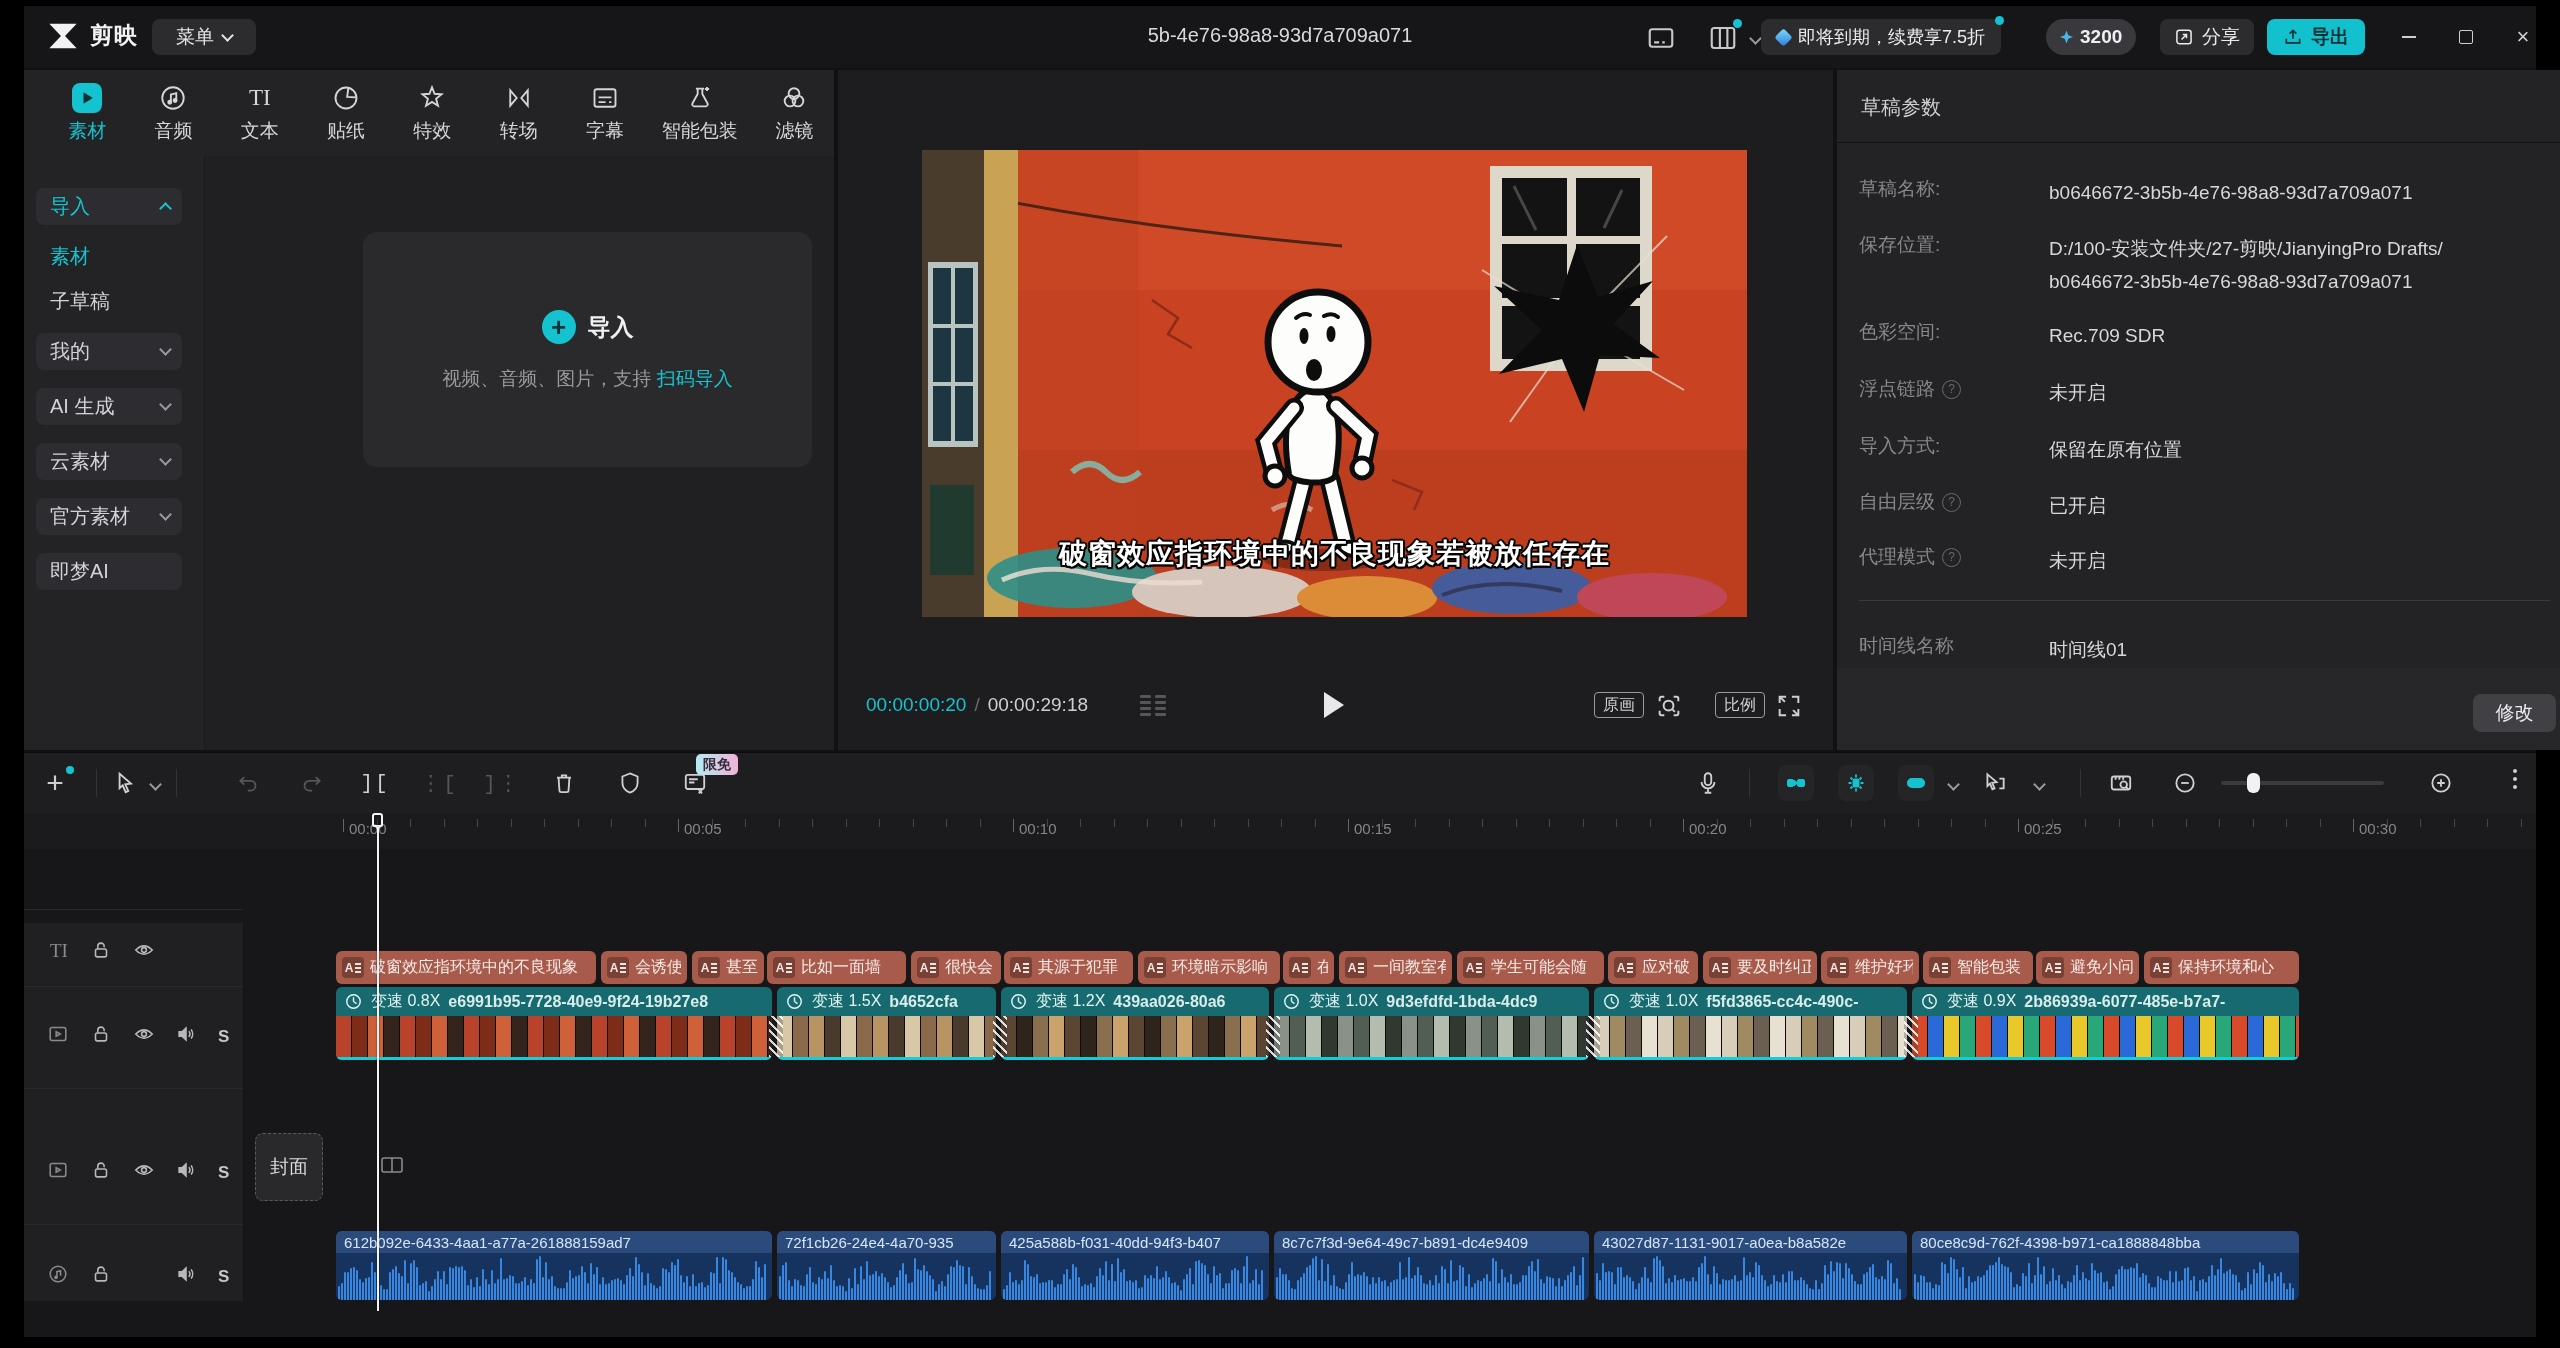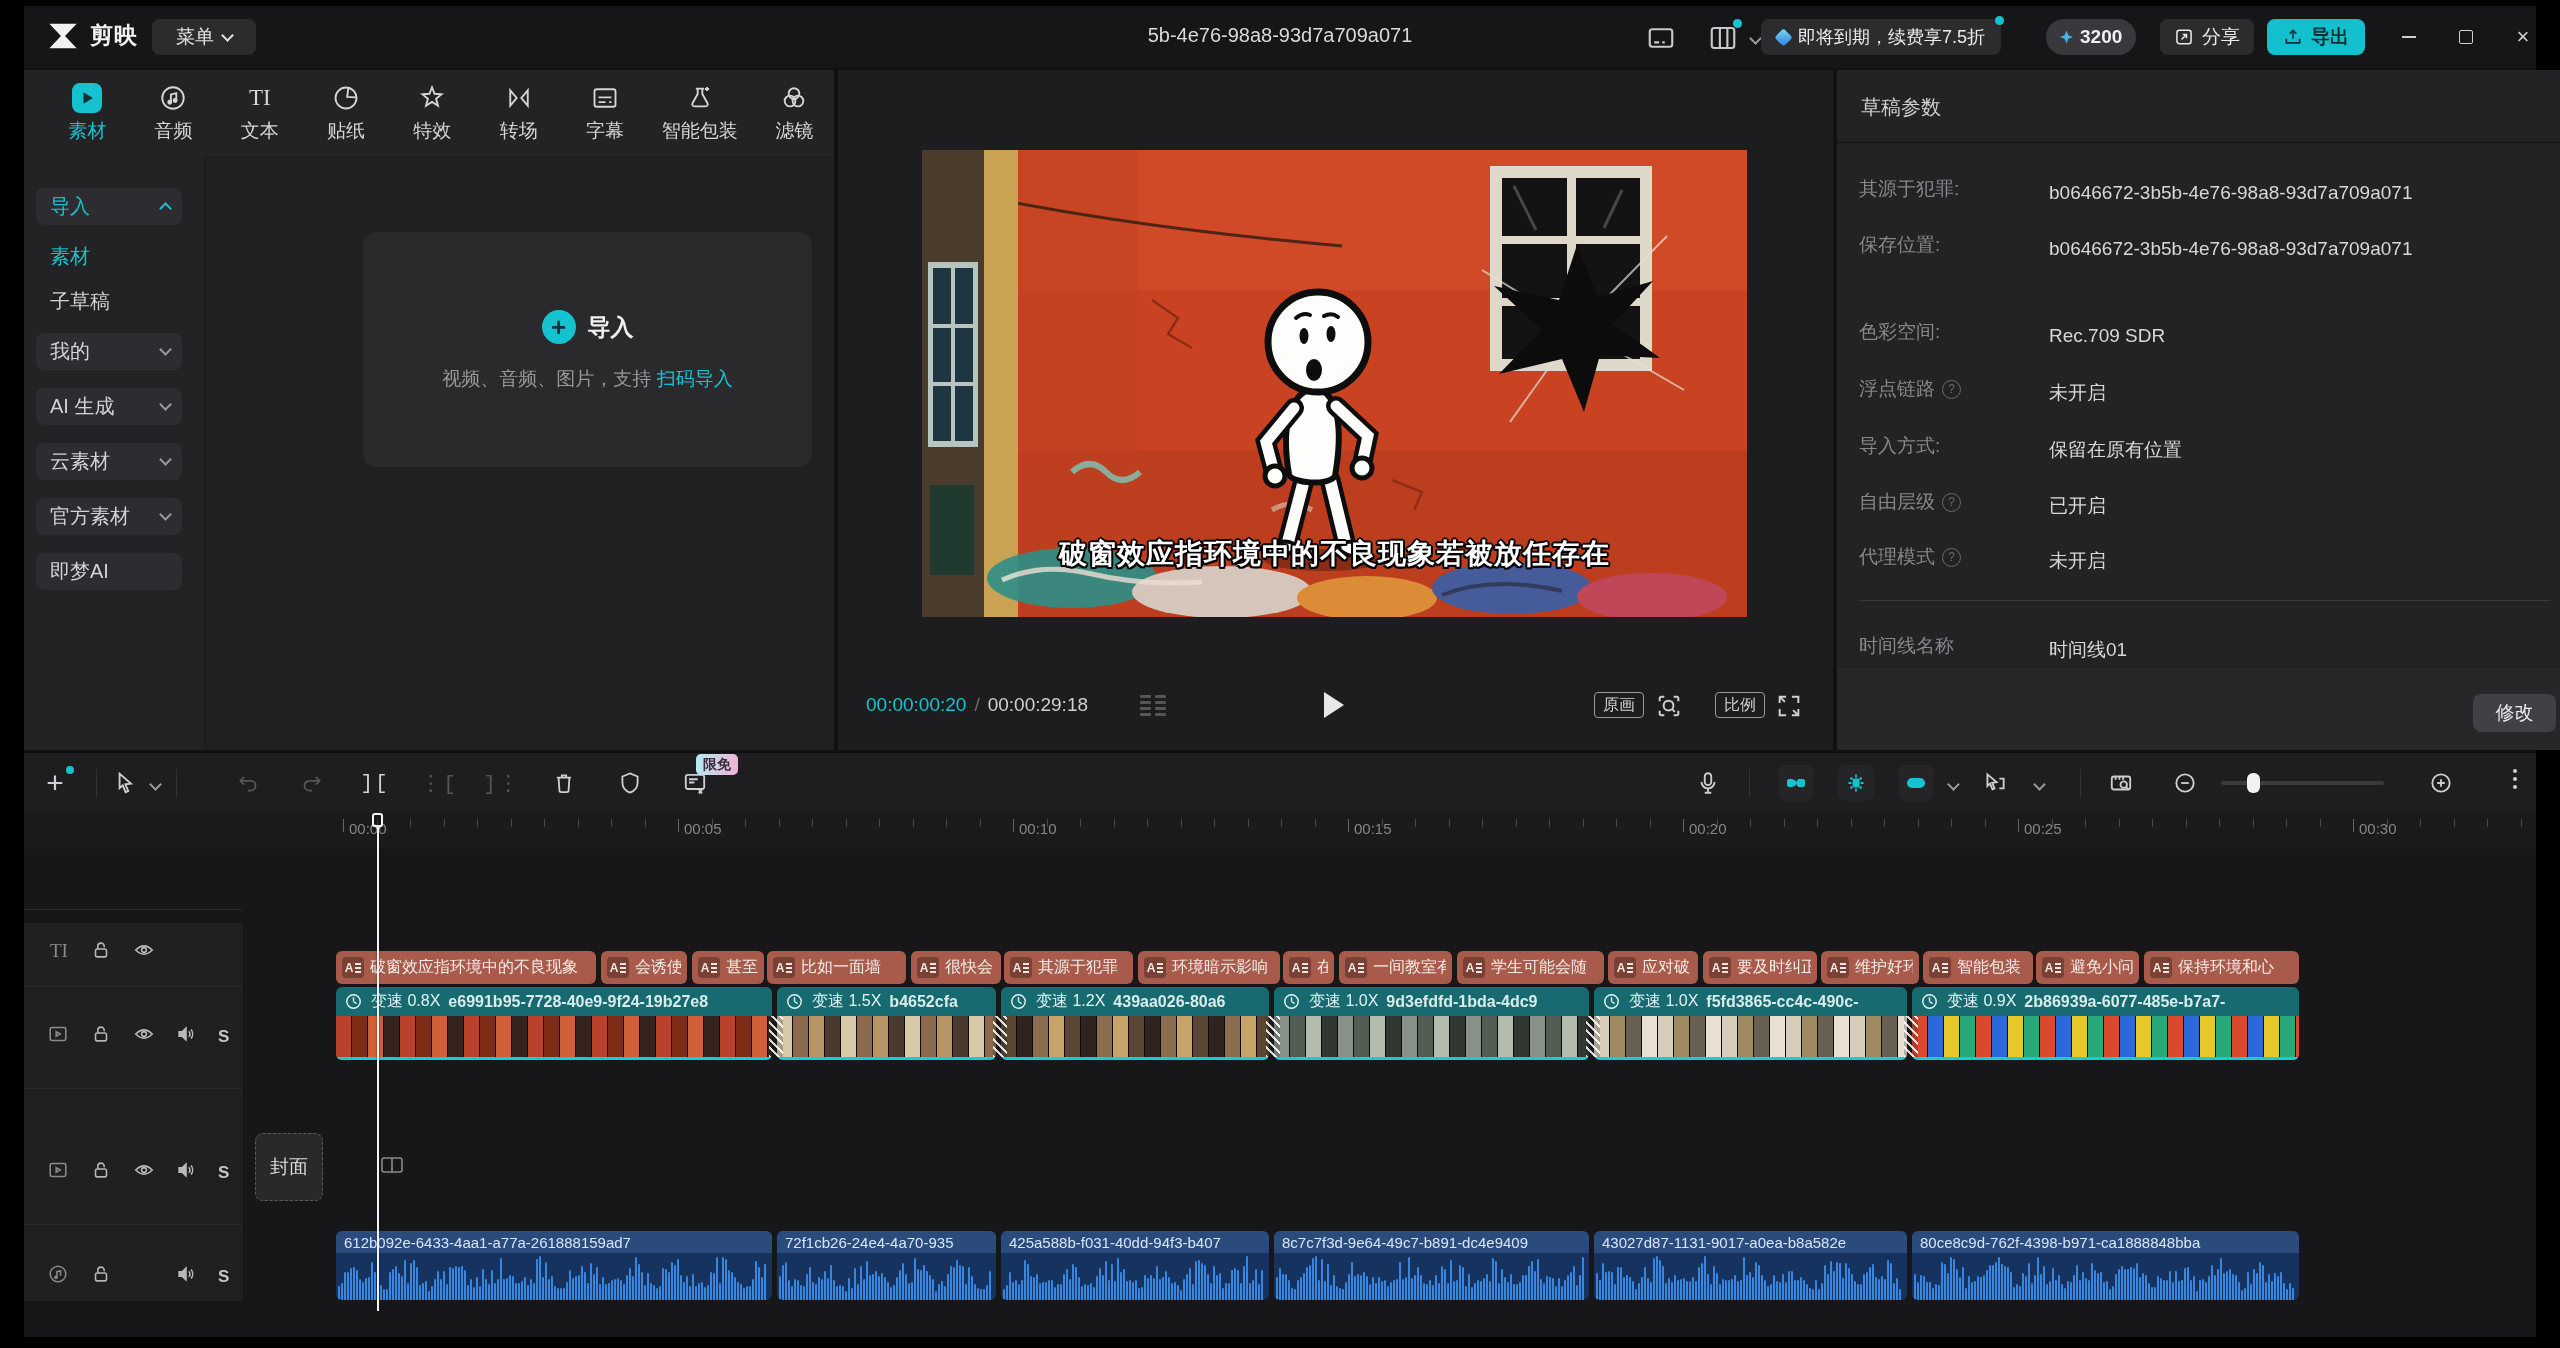--- a/index.html
+++ b/index.html
@@ -465,26 +465,27 @@
       </div>
     </div>
   </div>
 
   <div class="panel" id="right-panel">
     <div id="dp-header">
       <span id="dp-title">草稿参数</span>
     </div>
 
     <div class="dp-row" style="top:106px;">
-      <span class="dp-label">其源于犯罪:</span>
+      <span class="dp-label">草稿名称:</span>
       <span class="dp-value">b0646672-3b5b-4e76-98a8-93d7a709a071</span>
     </div>
     <div class="dp-row" style="top:162px;">
       <span class="dp-label">保存位置:</span>
       <span class="dp-value">
+        <div>D:/100-安装文件夹/27-剪映/JianyingPro Drafts/</div>
         <div>b0646672-3b5b-4e76-98a8-93d7a709a071</div>
       </span>
     </div>
     <div class="dp-row" style="top:249px;">
       <span class="dp-label">色彩空间:</span>
       <span class="dp-value">Rec.709 SDR</span>
     </div>
     <div class="dp-row" style="top:306px;">
       <span class="dp-label">
           <span>浮点链路</span>

